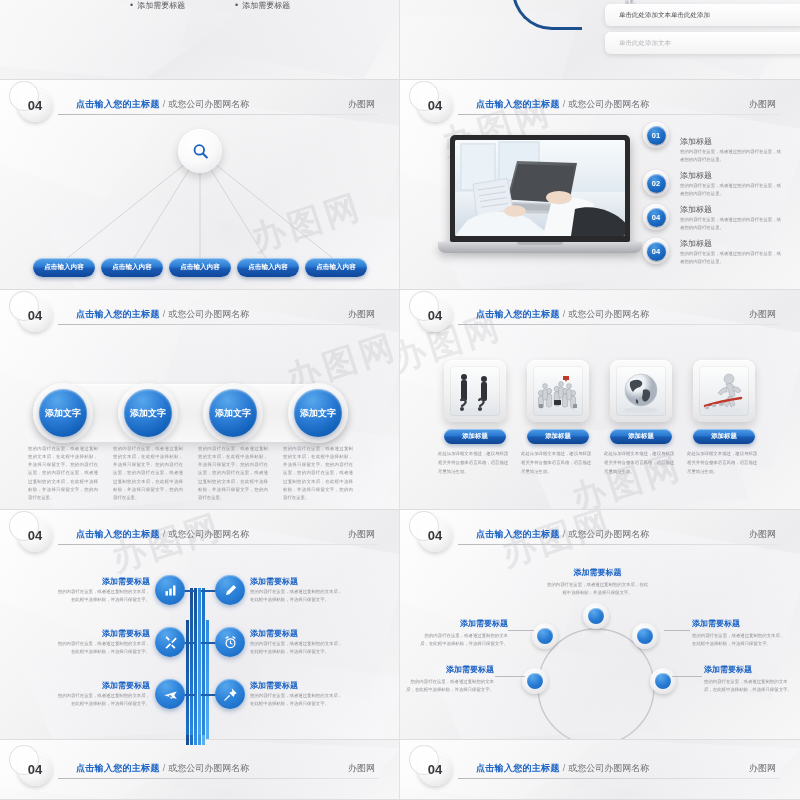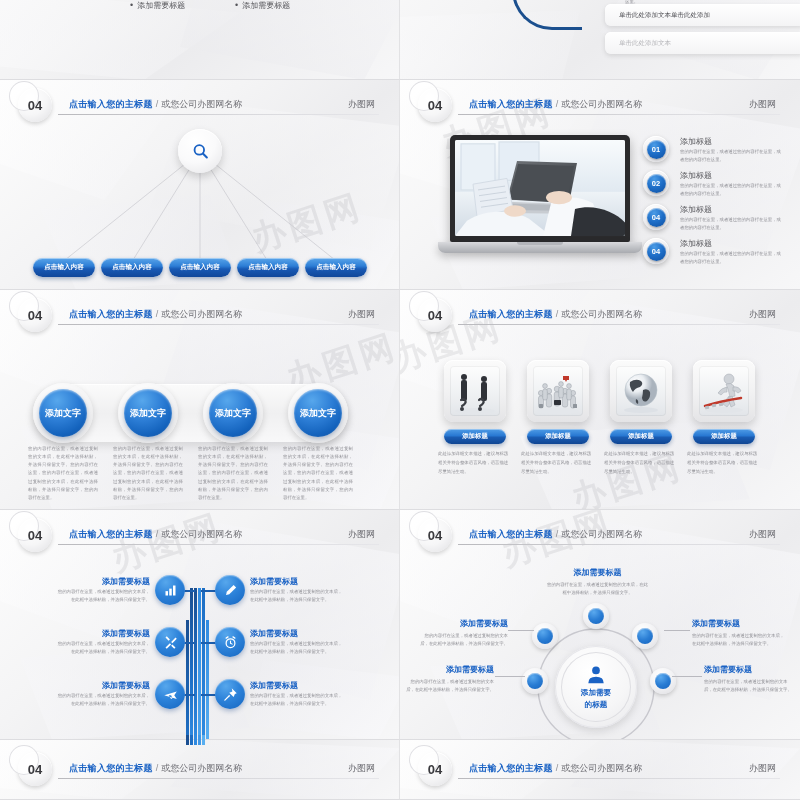--- a/index.html
+++ b/index.html
@@ -46,21 +46,21 @@
     content:""; position:absolute; left:-9px; top:-7px;
     width:30px; height:30px; border-radius:50%;
     background:rgba(255,255,255,.75);
     box-shadow:inset 0 0 0 1px rgba(220,220,224,.9);
   }
   .hdr-knob span{ position:relative; z-index:2; }
   .hdr-line{
     position:absolute; left:58px; right:20px; top:24px; height:1px;
     background:linear-gradient(90deg,#b9b9bd,#d9d9dd 60%,#e6e6ea);
   }
-  .hdr-title{ position:absolute; left:69px; top:8px; font-size:9px; white-space:nowrap; }
+  .hdr-title{ position:absolute; left:76px; top:8px; font-size:9px; white-space:nowrap; }
   .hdr-title b{ color:#1a62c4; font-weight:bold; letter-spacing:.3px; }
   .hdr-title .sep{ color:#8e8e94; margin:0 3px; font-weight:normal; }
   .hdr-title .sub{ color:#6e6e74; }
   .hdr-right{
     position:absolute; right:24px; top:8px; font-size:9px; color:#6a6a70;
   }
 
   
   .ttl-blue{ color:#1a62c4; font-size:8px; font-weight:bold; }
   .ttl-grey{ color:#55555a; font-size:10px; }
@@ -347,21 +347,21 @@
             <ellipse cx="104" cy="60" rx="13" ry="7" fill="#efd9c8"></ellipse>
             <ellipse cx="60" cy="74" rx="11" ry="6" fill="#efd9c8"></ellipse>
             <path d="M120 72 C138 66 160 74 170 86 L170 100 L116 100 Z" fill="#2f3237"></path>
           </svg>
         </div>
       </div>
       <div class="lap-base"></div>
     </div>
 
     <div>
-      <div class="num-badge" style="left:243px;top:56px">
+      <div class="num-badge" style="left:243px;top:42px">
           <em>01</em>
         </div>
       <div class="ttl-grey" style="position:absolute;left:280px;top:56px;font-size:8px;color:#56565b">添加标题</div>
       <div class="body-t" style="position:absolute;left:280px;top:68px;width:102px">您的内容打在这里，或者通过您的内容打在这里，或者您的内容打在这里。</div>
     </div>
     <div>
       <div class="num-badge" style="left:243px;top:90px">
           <em>02</em>
         </div>
       <div class="ttl-grey" style="position:absolute;left:280px;top:90px;font-size:8px;color:#56565b">添加标题</div>
@@ -675,28 +675,20 @@
       <div class="hdr-title">
         <b>点击输入您的主标题</b><span class="sep">/</span><span class="sub">或您公司办图网名称</span>
       </div>
       <div class="hdr-right">办图网</div>
     </div>
 
     <svg style="position:absolute;left:0;top:0;width:400px;height:230px">
       <circle cx="196" cy="177" r="58" fill="none" stroke="#c8c8ce" stroke-width="1.4"></circle>
     </svg>
 
-    <div class="rad-core" style="left:155px;top:136px">
-      <svg width="22" height="22" viewBox="0 0 24 24">
-        <circle cx="12" cy="7" r="4.2" fill="#1a62c4"></circle>
-        <path d="M3.6 21 q0 -7 8.4 -7 q8.4 0 8.4 7z" fill="#1a62c4"></path>
-      </svg>
-      <div style="font-size:7.6px;color:#1a62c4;font-weight:bold;line-height:1.35;text-align:center">添加需要</div>
-      <div style="font-size:7.6px;color:#1a62c4;font-weight:bold;line-height:1.35;text-align:center">的标题</div>
-    </div>
 
     <div class="rad-node" style="left:183px;top:93px">
         <em></em>
       </div>
     <div class="rad-node" style="left:132px;top:113px">
         <em></em>
       </div>
     <div class="rad-node" style="left:232px;top:113px">
         <em></em>
       </div>

